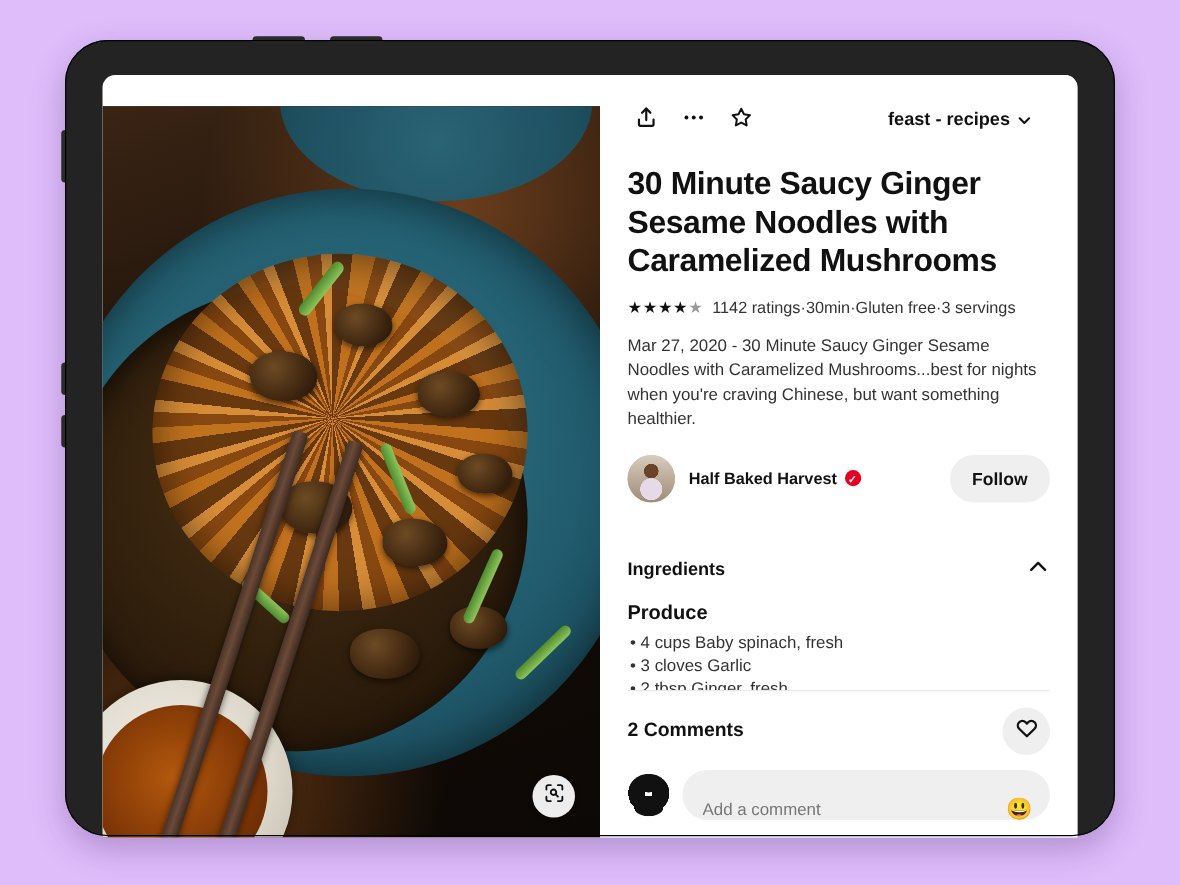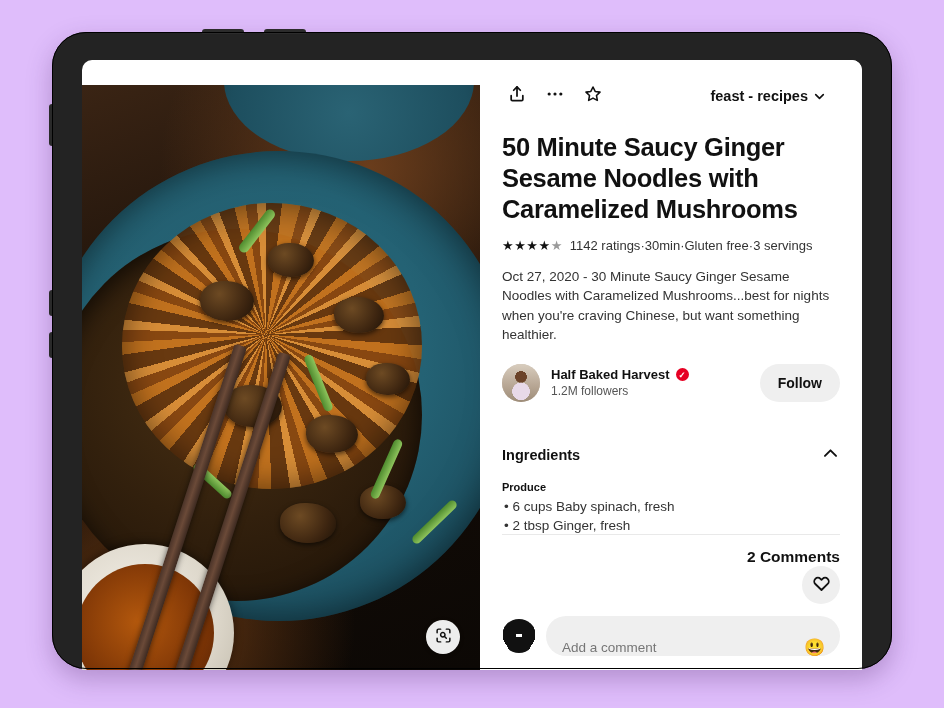--- a/index.html
+++ b/index.html
@@ -308,39 +308,38 @@
   }
   .section-title { font-size: 14.5px; font-weight: 700; color: #111; }
 
   .ing-wrap {
     flex: 1 1 auto;
     overflow: hidden;
     position: relative;
     margin-top: 14px;
   }
   .ing-group-name {
-    font-size: 11px; font-weight: 700; color: #111;
+    font-size: 16px; font-weight: 700; color: #111;
     margin-bottom: 5px;
   }
   .ing-item {
     font-size: 13.5px;
     color: #333;
     line-height: 1.38;
     padding-left: 2px;
   }
 
   .comments-bar {
     flex: 0 0 auto;
     border-top: 1px solid #e9e9e9;
     padding-top: 13px;
   }
   .comments-head {
-    display: flex; align-items: flex-end; justify-content: space-between;
+    display: flex; align-items: center; justify-content: space-between;
     margin-bottom: 12px;
-    flex-direction: column;
   }
   .comments-count { font-size: 15.5px; font-weight: 700; color: #111; }
   .round-ghost {
     width: 38px; height: 38px; border-radius: 50%;
     background: #efefef;
     display: flex; align-items: center; justify-content: center;
     cursor: pointer;
     flex: 0 0 auto;
   }
   .comment-row { display: flex; align-items: center; padding-bottom: 14px; }
@@ -471,67 +470,67 @@
             <span class="chev">
               <svg width="13" height="13" viewBox="0 0 24 24" fill="none" stroke="#111" stroke-width="3" stroke-linecap="round" stroke-linejoin="round">
                 <path d="M5 8.5 12 15.5 19 8.5"></path>
               </svg>
             </span>
           </div>
 
         </div>
 
 
-        <h1 class="title">50 Minute Saucy Ginger Sesame Noodles with Caramelized Mushrooms</h1>
+        <h1 class="title">30 Minute Saucy Ginger Sesame Noodles with Caramelized Mushrooms</h1>
 
         <div class="meta">
           <span class="stars">
             <span>★</span>
             <span>★</span>
             <span>★</span>
             <span>★</span>
             <span class="dim">★</span>
           </span>
           <span>1142 ratings</span>
           <span> · </span>
           <span>30min</span>
           <span> · </span>
           <span>Gluten free</span>
           <span> · </span>
           <span>3 servings</span>
         </div>
 
-        <p class="desc">Oct 27, 2020 - 30 Minute Saucy Ginger Sesame Noodles with Caramelized Mushrooms...best for nights when you're craving Chinese, but want something healthier.</p>
+        <p class="desc">Mar 27, 2020 - 30 Minute Saucy Ginger Sesame Noodles with Caramelized Mushrooms...best for nights when you're craving Chinese, but want something healthier.</p>
 
         <div class="author-row">
           <div class="avatar">
             <div class="face"></div>
           </div>
           <div class="author-text">
             <div class="author-name">
               <span>Half Baked Harvest</span>
               <span class="verified">✓</span>
             </div>
-            <div class="author-sub">1.2M followers</div>
           </div>
           <button class="follow-btn">Follow</button>
         </div>
 
         <div class="section-head">
           <span class="section-title">Ingredients</span>
           <span>
             <svg width="19" height="19" viewBox="0 0 24 24" fill="none" stroke="#111" stroke-width="2.4" stroke-linecap="round" stroke-linejoin="round">
               <path d="M5 15 12 8l7 7"></path>
             </svg>
           </span>
         </div>
 
         <div class="ing-wrap">
           <div class="ing-group-name">Produce</div>
-          <div class="ing-item">• 6 cups Baby spinach, fresh</div>
+          <div class="ing-item">• 4 cups Baby spinach, fresh</div>
+          <div class="ing-item">• 3 cloves Garlic</div>
           <div class="ing-item">• 2 tbsp Ginger, fresh</div>
 
         </div>
 
         <div class="comments-bar">
           <div class="comments-head">
             <span class="comments-count">2 Comments</span>
             <div class="round-ghost">
               <span>
                 <svg width="19" height="19" viewBox="0 0 24 24" fill="none" stroke="#111" stroke-width="2.3" stroke-linejoin="round">

